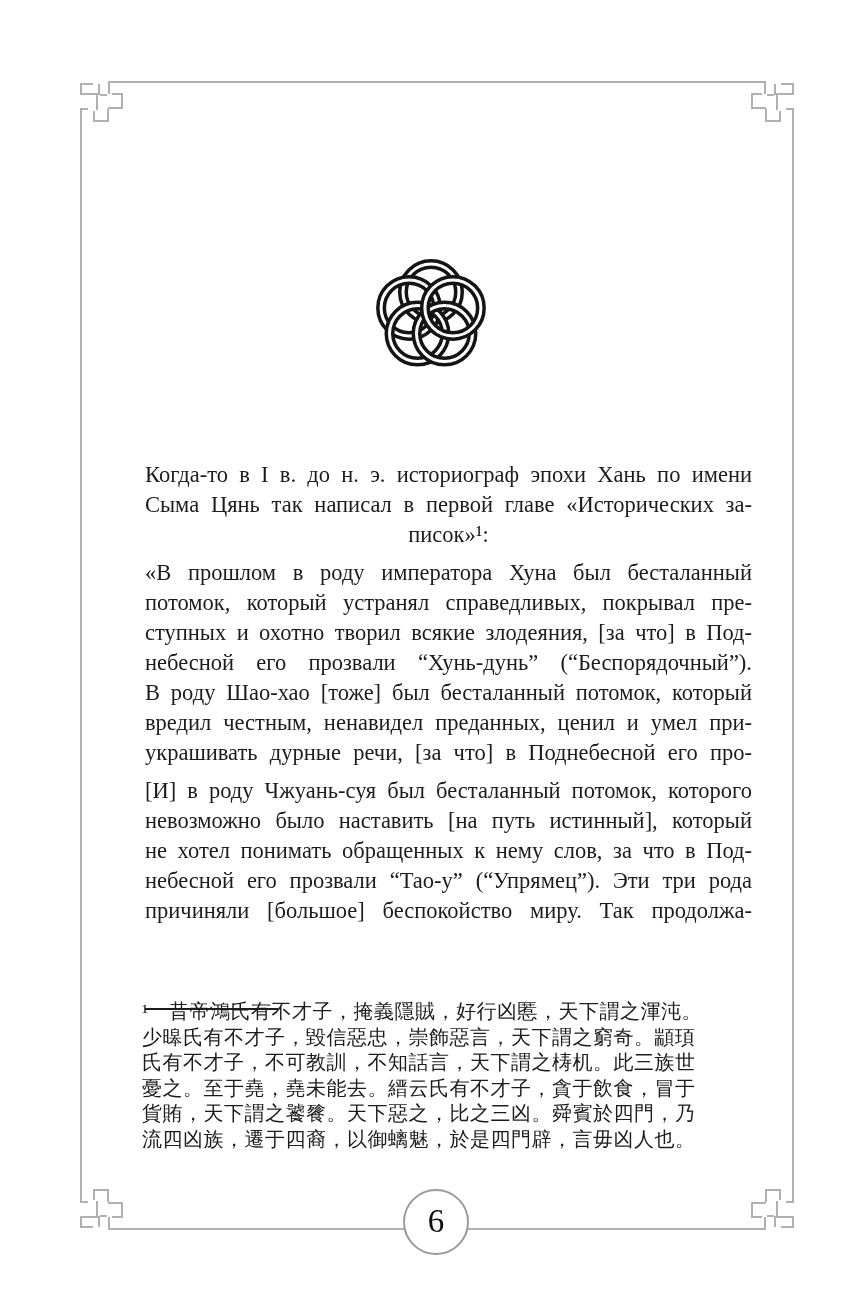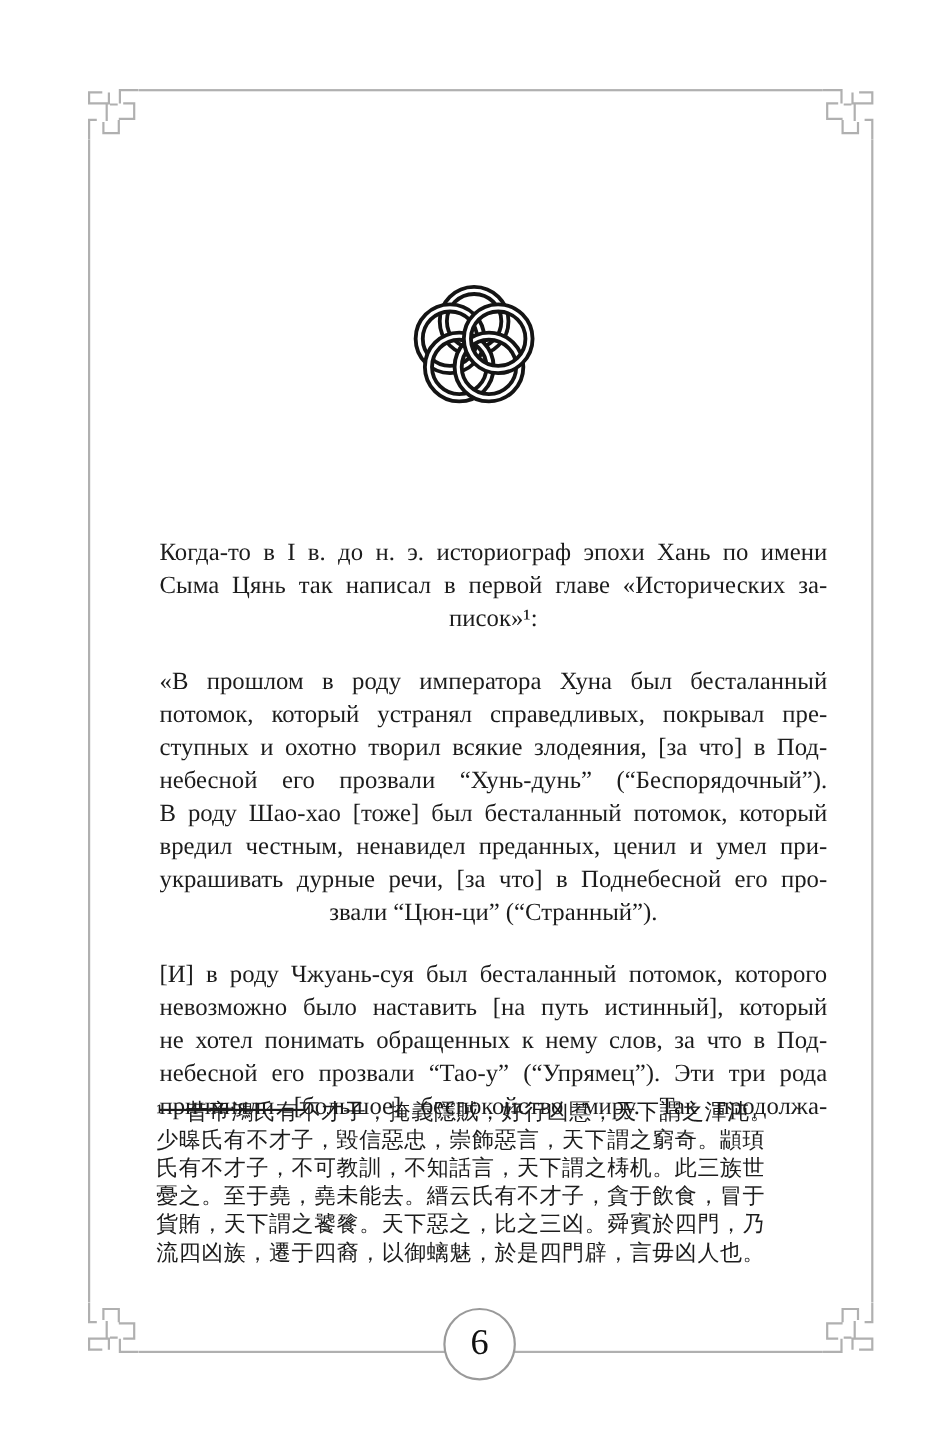--- a/index.html
+++ b/index.html
@@ -28,21 +28,20 @@
   
   .page-text {
     position: absolute; left: 145px; top: 460px; width: 607px;
     font-size: 22.5px; line-height: 30px;
   }
   .para { margin: 0 0 8px 0; }
   .para-body {
     white-space: pre-line;
     text-align: justify;
     text-align-last: justify;
-    margin-top: 27px;
   }
   .para-last { text-align: center; }
   
   .footnote-separator {
     position: absolute; left: 145px; top: 1008px;
     width: 133px; height: 2px; background: #1c1c1c;
   }
   .footnote-text {
     position: absolute; left: 142px; top: 999px; width: 596px;
     font-size: 20px; line-height: 25.5px;
@@ -103,21 +102,20 @@
     <div class="para-last">писок»¹:</div>
   </div>
   <div class="para">
     <div class="para-body">«В прошлом в роду императора Хуна был бесталанный
 потомок, который устранял справедливых, покрывал пре-
 ступных и охотно творил всякие злодеяния, [за что] в Под-
 небесной его прозвали “Хунь-дунь” (“Беспорядочный”).
 В роду Шао-хао [тоже] был бесталанный потомок, который
 вредил честным, ненавидел преданных, ценил и умел при-
 украшивать дурные речи, [за что] в Поднебесной его про-</div>
-    <div class="para-last">звали “Цюн-ци” (“Странный”).</div>
   </div>
   <div class="para">
     <div class="para-body">[И] в роду Чжуань-суя был бесталанный потомок, которого
 невозможно было наставить [на путь истинный], который
 не хотел понимать обращенных к нему слов, за что в Под-
 небесной его прозвали “Тао-у” (“Упрямец”). Эти три рода
 причиняли [большое] беспокойство миру. Так продолжа-</div>
   </div>
 </div>
 

